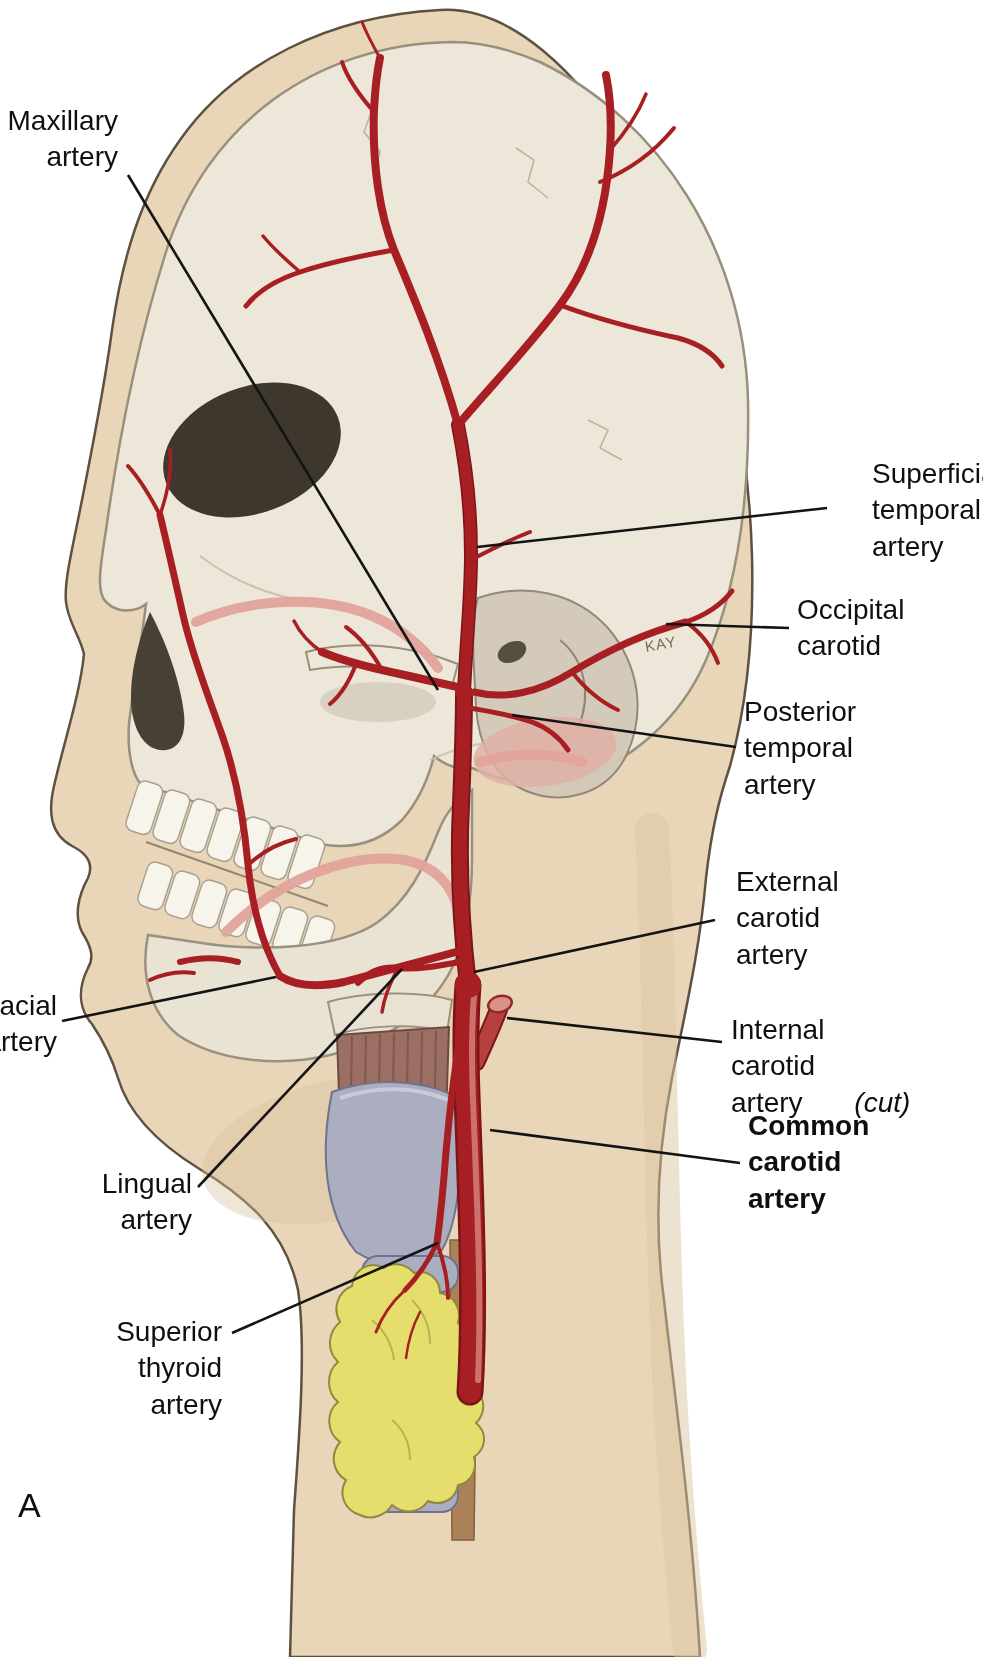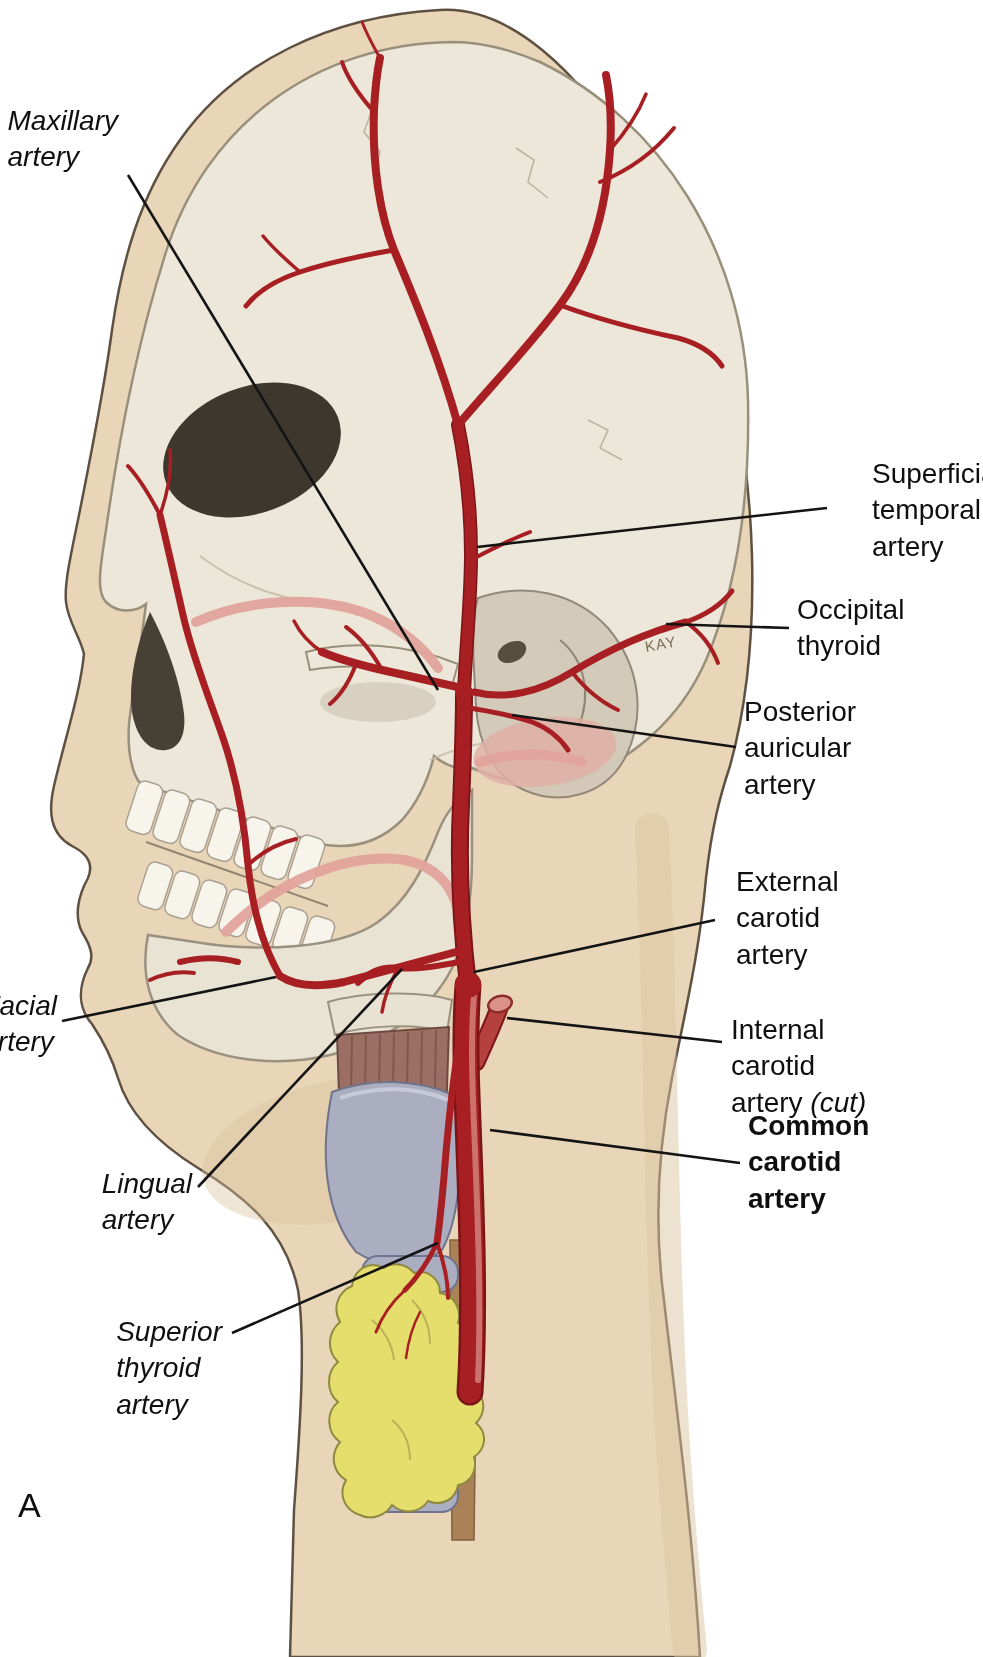--- a/index.html
+++ b/index.html
@@ -11,22 +11,22 @@
     font-family:"Liberation Sans", sans-serif;
   }
   .stage svg { position:absolute; left:0; top:0; }
   .label {
     position:absolute;
     font-size:28px;
     line-height:1.3;
     color:#0f0f0f;
     white-space:pre-line;
   }
-  .label.align-right { text-align:left;font-style:italic; }
-  .it { font-style:italic; }
+  .label.align-right { text-align:right; }
+  .it { font-style:italic;margin-left:44px; }
   .panel-letter {
     position:absolute;
     font-size:34px;
     color:#0f0f0f;
   }
 </style>
 </head>
 <body>
 
 <div class="stage">
@@ -200,23 +200,23 @@
     <line x1="232" y1="1333" x2="438" y2="1243"></line>
   </g>
 </svg>
 
 <div class="label align-right" style="right:865px; top:103px;">Maxillary
 artery</div>
 <div class="label" style="left:872px; top:456px;">Superficial
 temporal
 artery</div>
 <div class="label" style="left:797px; top:592px;">Occipital
-thyroid</div>
+carotid</div>
 <div class="label" style="left:744px; top:694px;">Posterior
-auricular
+temporal
 artery</div>
 <div class="label" style="left:736px; top:864px;">External
 carotid
 artery</div>
 <div class="label" style="left:731px; top:1012px;"><span>Internal
 carotid
 artery </span><span class="it">(cut)</span></div>
 <div class="label" style="left:748px; top:1108px;font-weight:bold;">Common
 carotid
 artery</div>

